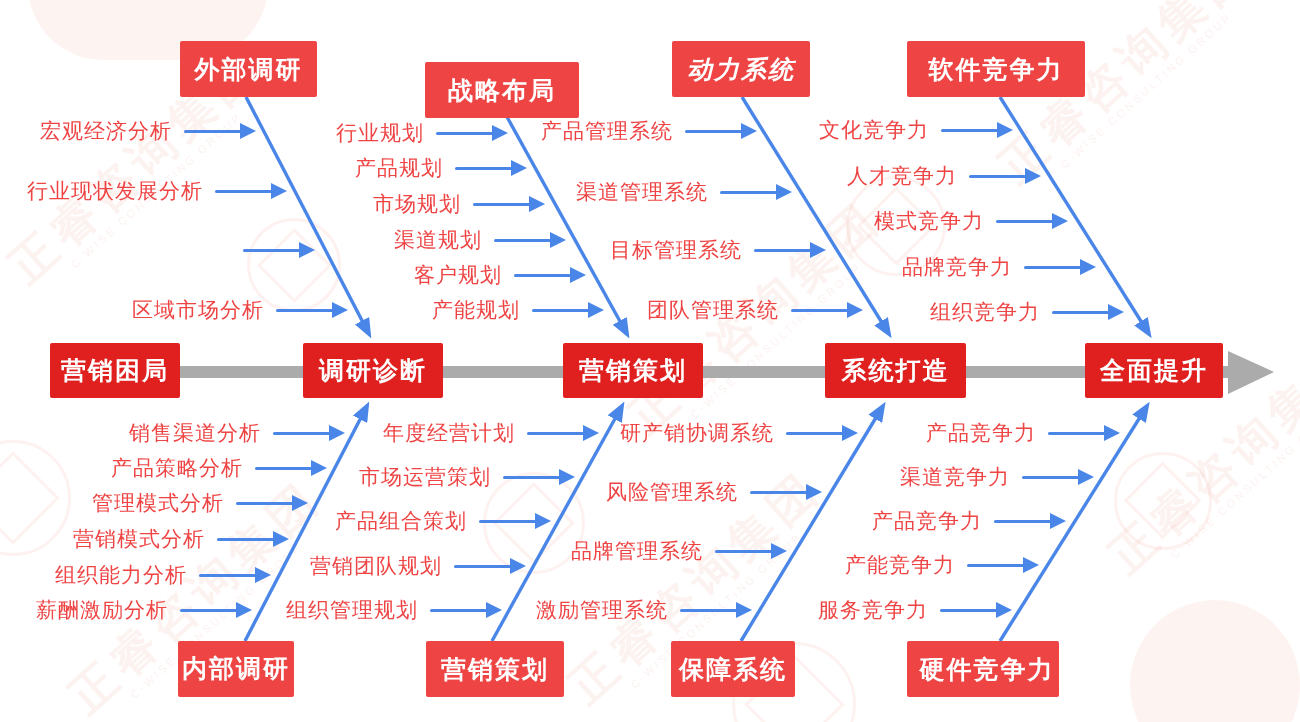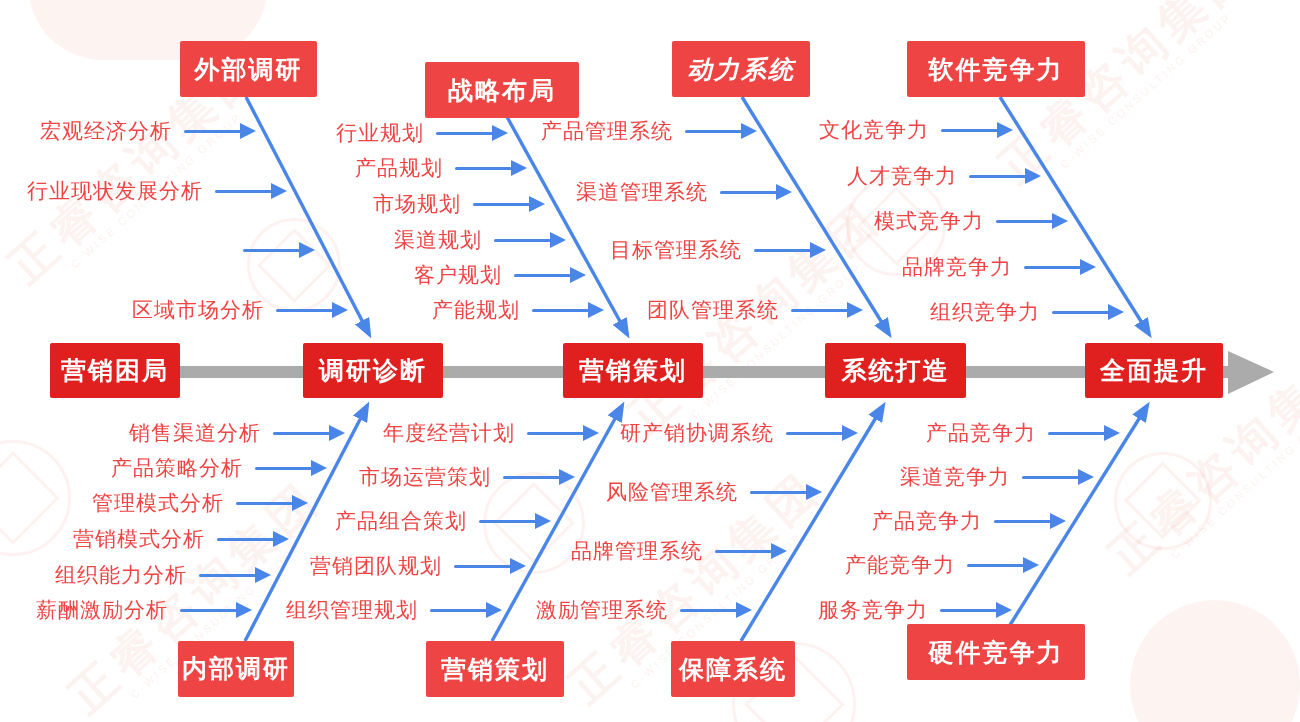--- a/index.html
+++ b/index.html
@@ -279,21 +279,21 @@
     </div>
 
   <div class="box blue" style="left:180px;top:41px;width:137px;">外部调研</div>
   <div class="box blue" style="left:425px;top:41px;width:154px;margin-top:21px;">战略布局</div>
   <div class="box blue" style="left:672px;top:41px;width:138px;font-style:italic;">动力系统</div>
   <div class="box blue" style="left:907px;top:41px;width:178px;">软件竞争力</div>
 
   <div class="box blue" style="left:178px;top:641px;width:116px;font-family:Liberation Serif, serif;">内部调研</div>
   <div class="box blue" style="left:426px;top:641px;width:138px;">营销策划</div>
   <div class="box blue" style="left:671px;top:641px;width:124px;">保障系统</div>
-  <div class="box blue" style="left:907px;top:624px;width:178px;">硬件竞争力</div>
+  <div class="box blue" style="left:907px;top:641px;width:144px;padding-left:8px;">硬件竞争力</div>
 
   <div class="box red" style="left:50px;top:343px;width:130px;">营销困局</div>
   <div class="box red" style="left:303px;top:343px;width:140px;">调研诊断</div>
   <div class="box red" style="left:563px;top:343px;width:140px;">营销策划</div>
   <div class="box red" style="left:825px;top:343px;width:141px;">系统打造</div>
   <div class="box red" style="left:1085px;top:343px;width:138px;">全面提升</div>
 
 </div>
 
 </body></html>

